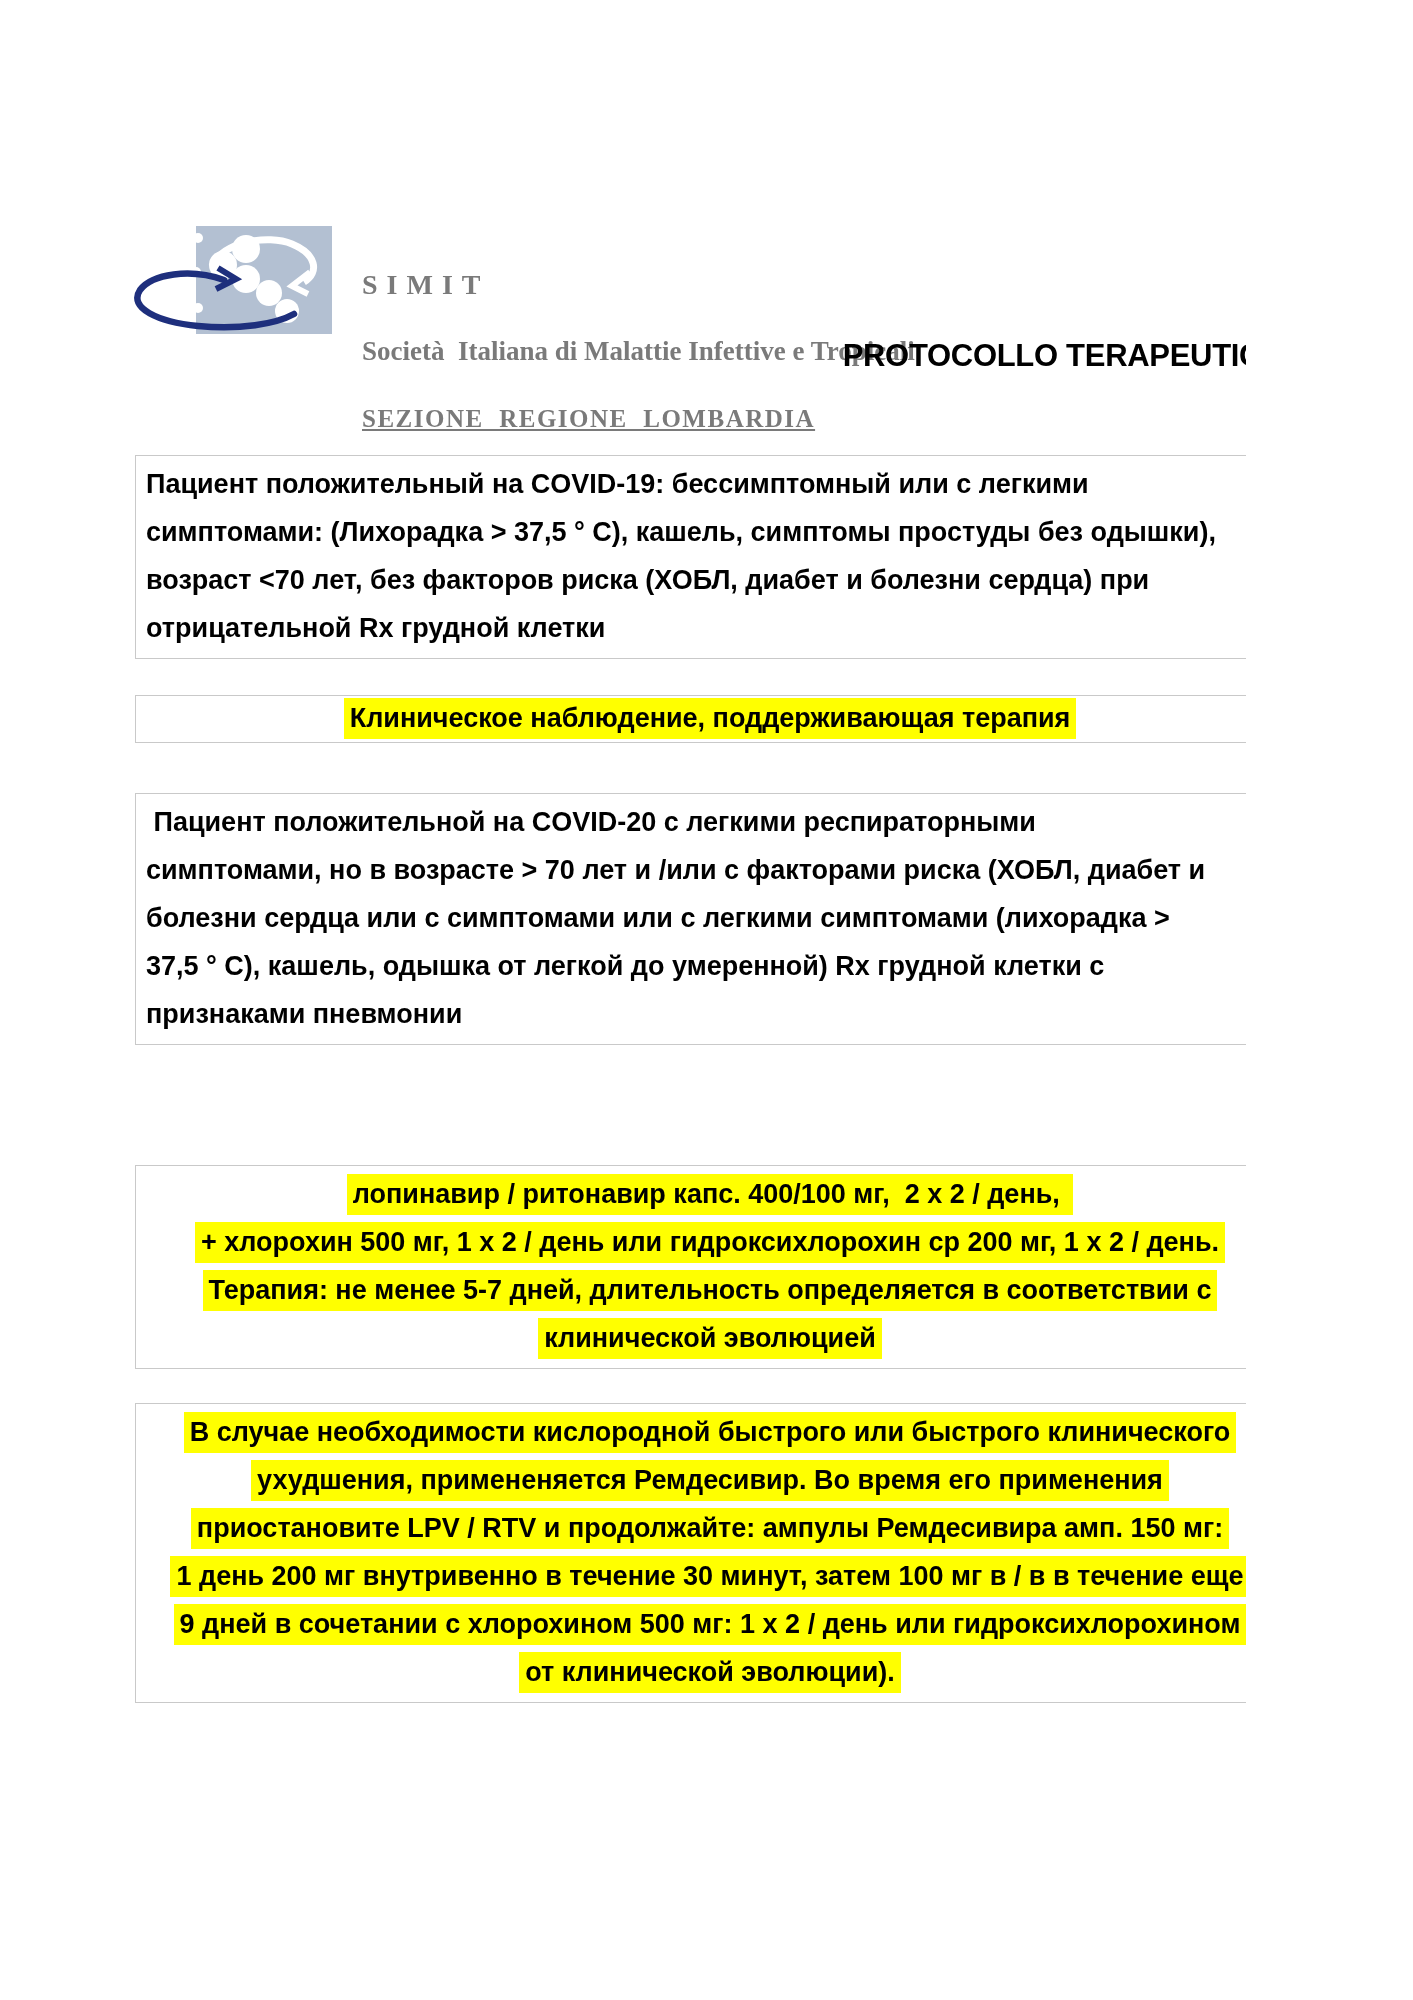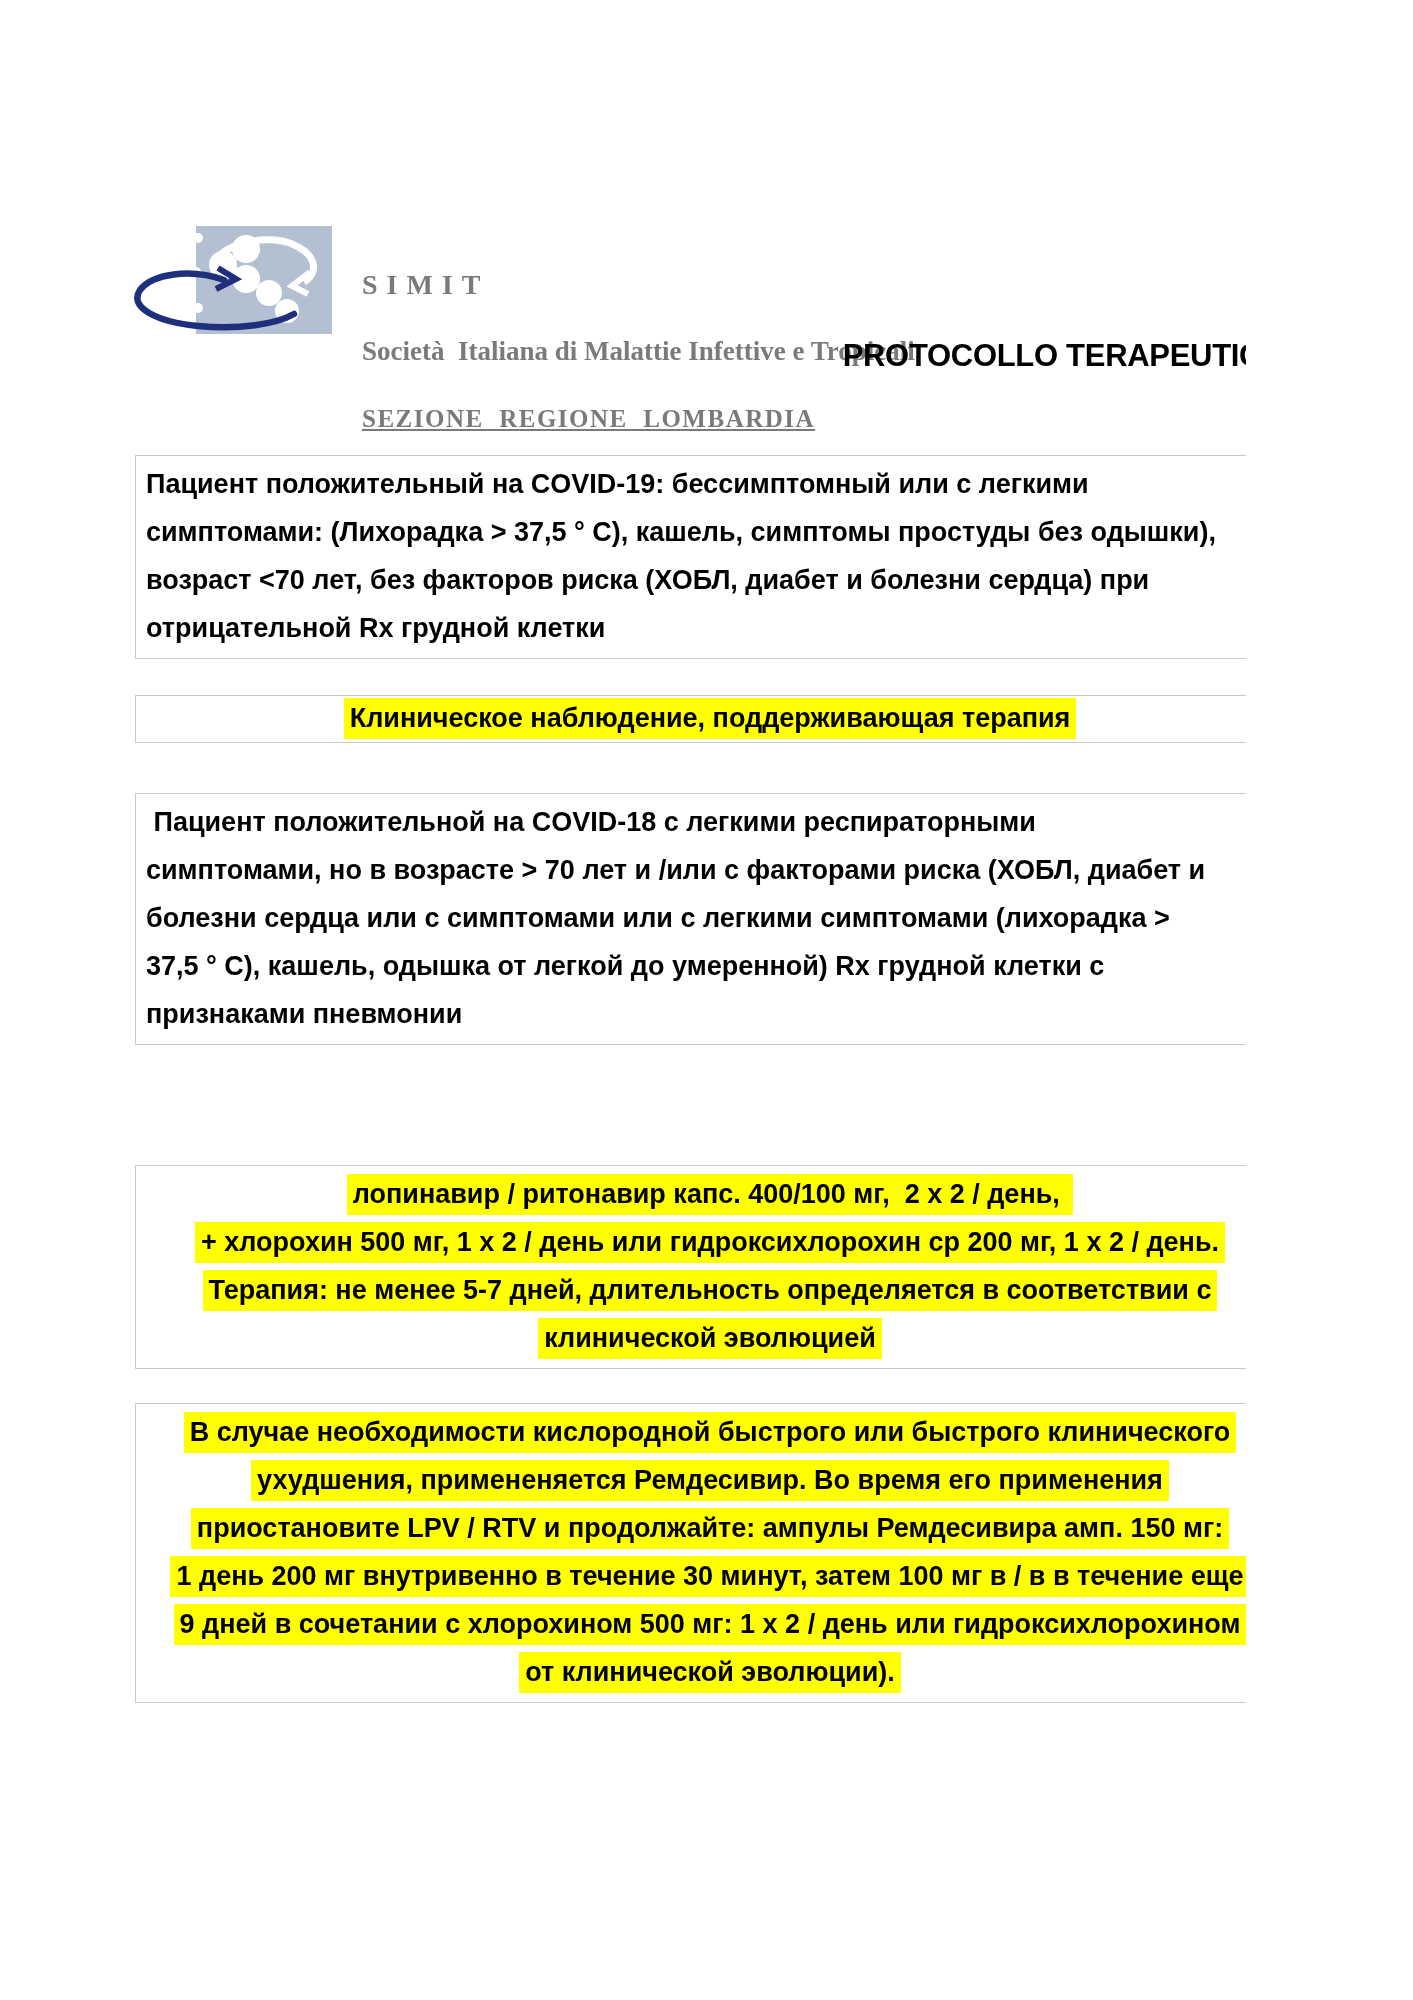--- a/index.html
+++ b/index.html
@@ -94,21 +94,21 @@
     <div class="line"><span>симптомами: (Лихорадка &gt; 37,5 ° C), кашель, симптомы простуды без одышки),</span></div>
     <div class="line"><span>возраст &lt;70 лет, без факторов риска (ХОБЛ, диабет и болезни сердца) при</span></div>
     <div class="line"><span>отрицательной Rx грудной клетки</span></div>
   </section>
 
   <section class="box box-2 align-center single">
     <div class="line"><span class="hl">Клиническое наблюдение, поддерживающая терапия</span></div>
   </section>
 
   <section class="box box-3 align-left">
-    <div class="line"><span> Пациент положительной на COVID-18 с легкими респираторными</span></div>
+    <div class="line"><span> Пациент положительной на COVID-20 с легкими респираторными</span></div>
     <div class="line"><span>симптомами, но в возрасте &gt; 70 лет и /или с факторами риска (ХОБЛ, диабет и</span></div>
     <div class="line"><span>болезни сердца или с симптомами или с легкими симптомами (лихорадка &gt;</span></div>
     <div class="line"><span>37,5 ° C), кашель, одышка от легкой до умеренной) Rx грудной клетки с</span></div>
     <div class="line"><span>признаками пневмонии</span></div>
   </section>
 
   <section class="box box-4 align-center">
     <div class="line"><span class="hl">лопинавир / ритонавир капс. 400/100 мг,  2 х 2 / день, </span></div>
     <div class="line"><span class="hl">+ хлорохин 500 мг, 1 х 2 / день или гидроксихлорохин ср 200 мг, 1 х 2 / день.</span></div>
     <div class="line"><span class="hl">Терапия: не менее 5-7 дней, длительность определяется в соответствии с</span></div>

